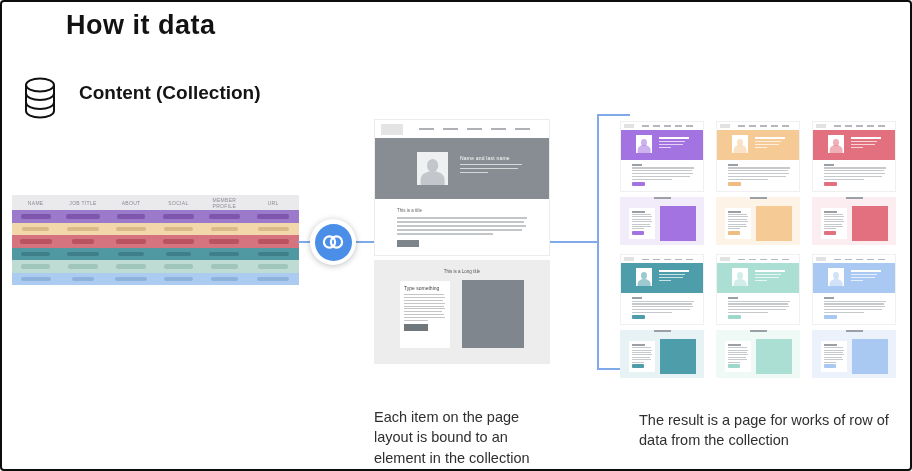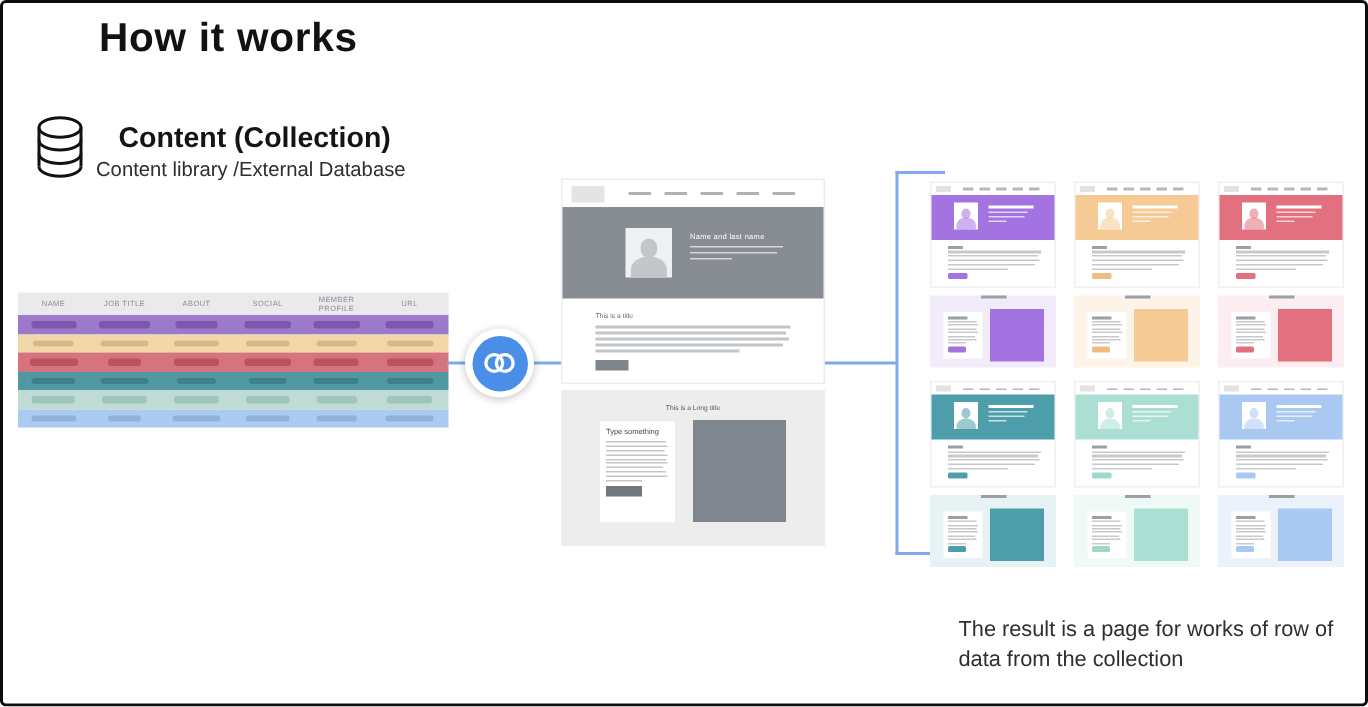--- a/index.html
+++ b/index.html
@@ -84,34 +84,33 @@
   .pg-card .pg-btn{margin-top:2px; width:12px; height:3.5px;}
   .pg-img{position:absolute; left:40px; top:9px; width:36px; height:35px;}
 
   svg{display:block;}
 </style>
 </head>
 <body>
 
 <div class="frame">
 
-  <div class="abs main-title">How it works</div>
+  <div class="abs main-title">How it data</div>
 
   <div class="abs db-icon">
     <svg width="36" height="46" viewBox="0 0 36 46" fill="none">
       <ellipse cx="18" cy="9" rx="14" ry="6.5" stroke="#111" stroke-width="2"></ellipse>
       <path d="M4 9 V35" stroke="#111" stroke-width="2"></path>
       <path d="M32 9 V35" stroke="#111" stroke-width="2"></path>
       <path d="M4 17.5 a14 6.5 0 0 0 28 0" stroke="#111" stroke-width="2"></path>
       <path d="M4 26.5 a14 6.5 0 0 0 28 0" stroke="#111" stroke-width="2"></path>
       <path d="M4 35 a14 6.5 0 0 0 28 0" stroke="#111" stroke-width="2"></path>
     </svg>
   </div>
   <div class="abs col-title" style="left:77px; top:80px;">Content (Collection)</div>
-  <div class="abs sub-title" style="left:62px; top:103px;">Content library /External Database</div>
 
   <div class="abs ctable">
     <div class="thead">
       <div class="th c0">NAME</div>
       <div class="th c1">JOB TITLE</div>
       <div class="th c2">ABOUT</div>
       <div class="th c3">SOCIAL</div>
       <div class="th c4">MEMBER PROFILE</div>
       <div class="th c5">URL</div>
     </div>
@@ -298,20 +297,21 @@
       <div class="tline" style="width:41px;"></div>
       <div class="tline" style="width:38px;"></div>
       <div class="tline" style="width:40px;"></div>
       <div class="tline" style="width:41px;"></div>
       <div class="tline" style="width:24px;"></div>
       <div class="m2-btn"></div>
     </div>
     <div class="m2-img"></div>
   </div>
 
+  <div class="abs caption" style="left:372px; top:405px; width:185px;">Each item on the page layout is bound to an element in the collection</div>
 
 
   <div class="cline" style="left:548px; top:239px; width:48px;"></div>
   <div class="vline" style="left:595px; top:112px; height:256px;"></div>
   <div class="cline" style="left:595px; top:112px; width:33px;"></div>
   <div class="cline" style="left:595px; top:366px; width:33px;"></div>
 
   <div class="abs pgrid" id="page-items-grid">
       <div class="pg">
         <div class="pg-top">

